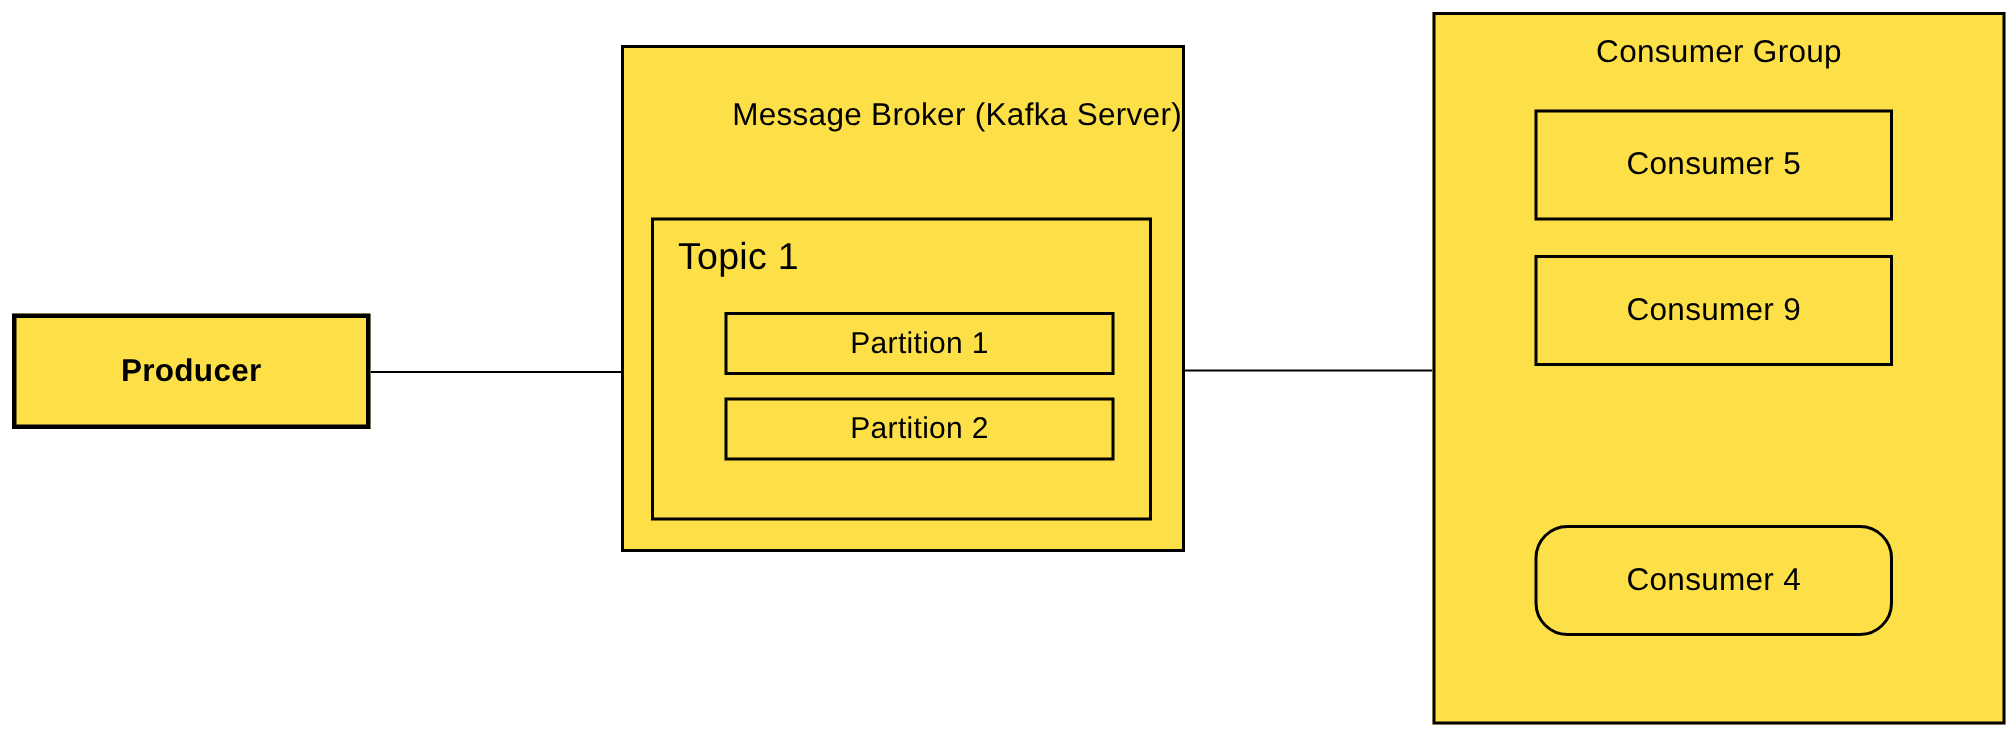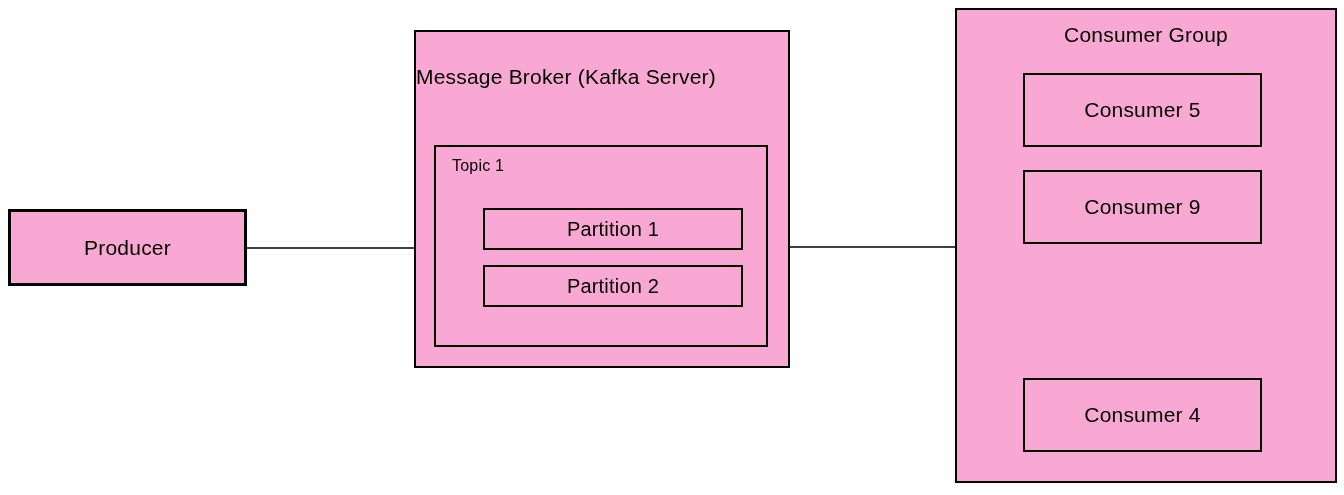--- a/index.html
+++ b/index.html
@@ -13,57 +13,58 @@
     height: 495px;
     background: #ffffff;
     font-family: "Liberation Sans", sans-serif;
     color: #000000;
     overflow: hidden;
   }
   .box {
     position: absolute;
     box-sizing: border-box;
     border: 2px solid #000000;
-    background: #f9a8d4;
+    background: #fde047;
   }
   .label-center {
     display: flex;
     align-items: center;
     justify-content: center;
     text-align: center;
     font-size: 21px;
     letter-spacing: 0.2px;
   }
   
   .producer {
     left: 8px; top: 209px;
     width: 239px; height: 77px;
     border-width: 3px;
+    font-weight: bold;
   }
   
   .broker {
     left: 414px; top: 30px;
     width: 376px; height: 338px;
   }
   .broker-title {
     position: absolute;
     left: 0; right: 0; top: 33px;
-    text-align: left;
+    text-align: right;
     font-size: 21px;
     letter-spacing: 0.2px;
   }
   
   .topic {
     left: 18px; top: 113px;
     width: 334px; height: 202px;
   }
   .topic-label {
     position: absolute;
     left: 16px; top: 10px;
-    font-size: 16px;
+    font-size: 25px;
     letter-spacing: 0.2px;
   }
   
   .partition {
     left: 47px;
     width: 260px; height: 42px;
     font-size: 20px;
     text-align: right;
   }
   .partition-1 { top: 61px; }
@@ -81,21 +82,21 @@
     letter-spacing: 0.2px;
   }
   
   .consumer {
     left: 66px;
     width: 239px; height: 74px;
   }
   .consumer-1 { top: 63px; }
   .consumer-2 { top: 160px; }
   .consumer-3 { top: 256px; }
-  .consumer-4 { top: 368px; }
+  .consumer-4 { top: 340px; border-radius: 22px; }
   
   .arrow-layer {
     position: absolute;
     left: 0; top: 0;
     width: 1344px; height: 495px;
     pointer-events: none;
   }
 </style>
 </head>
 <body>

